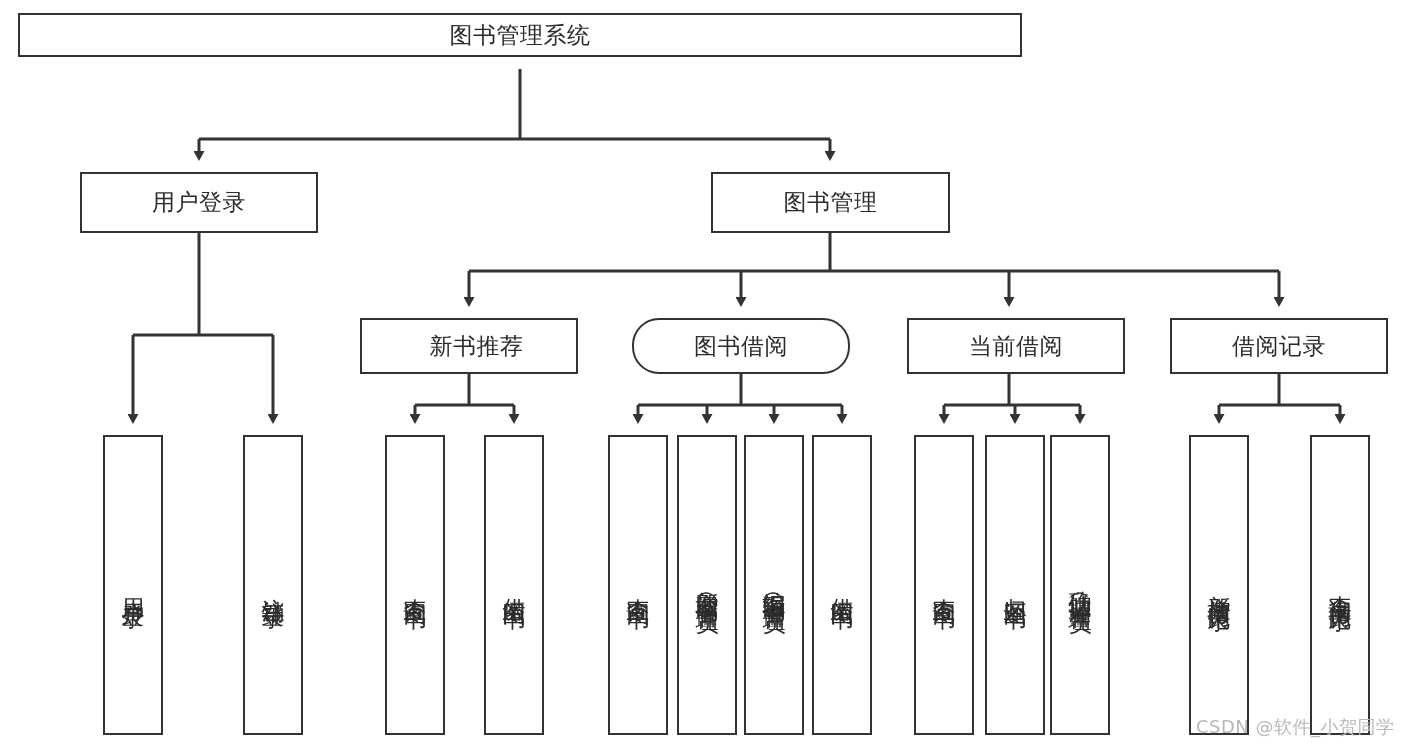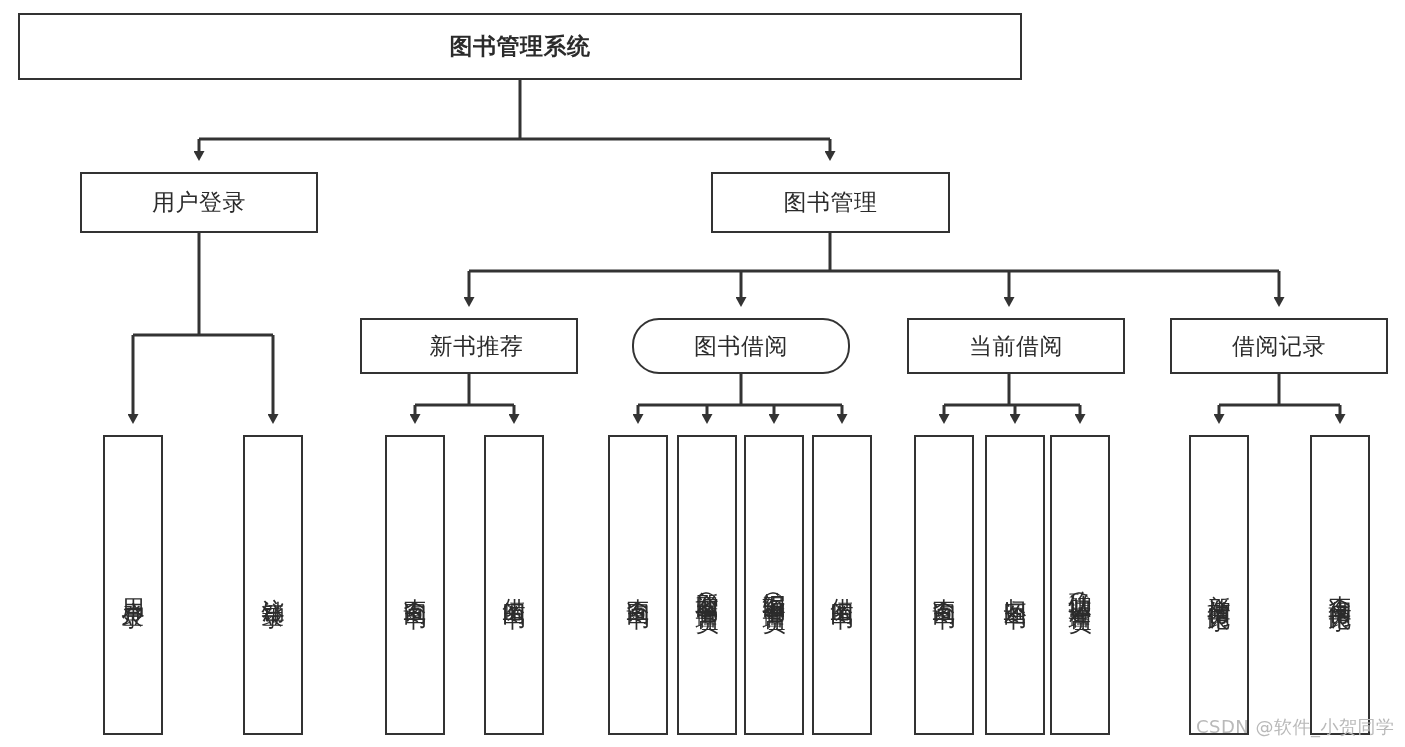--- a/index.html
+++ b/index.html
@@ -107,21 +107,21 @@
       <path d="M1015,405 L1015,415" marker-end="url(#arrow)"></path>
       <path d="M1080,405 L1080,415" marker-end="url(#arrow)"></path>
 
       <path d="M1279,374 L1279,405"></path>
       <path d="M1219,405 L1340,405"></path>
       <path d="M1219,405 L1219,415" marker-end="url(#arrow)"></path>
       <path d="M1340,405 L1340,415" marker-end="url(#arrow)"></path>
     </g>
   </svg>
 
-  <div class="node node-h" style="left:18px;top:13px;width:1004px;height:67px;font-weight:bold;">
+  <div class="node node-h" style="left:18px;top:13px;width:1004px;height:44px;">
     <span>图书管理系统</span>
   </div>
 
   <div class="node node-h" style="left:80px;top:172px;width:238px;height:61px;">
     <span>用户登录</span>
   </div>
   <div class="node node-h" style="left:711px;top:172px;width:239px;height:61px;">
     <span>图书管理</span>
   </div>
 

